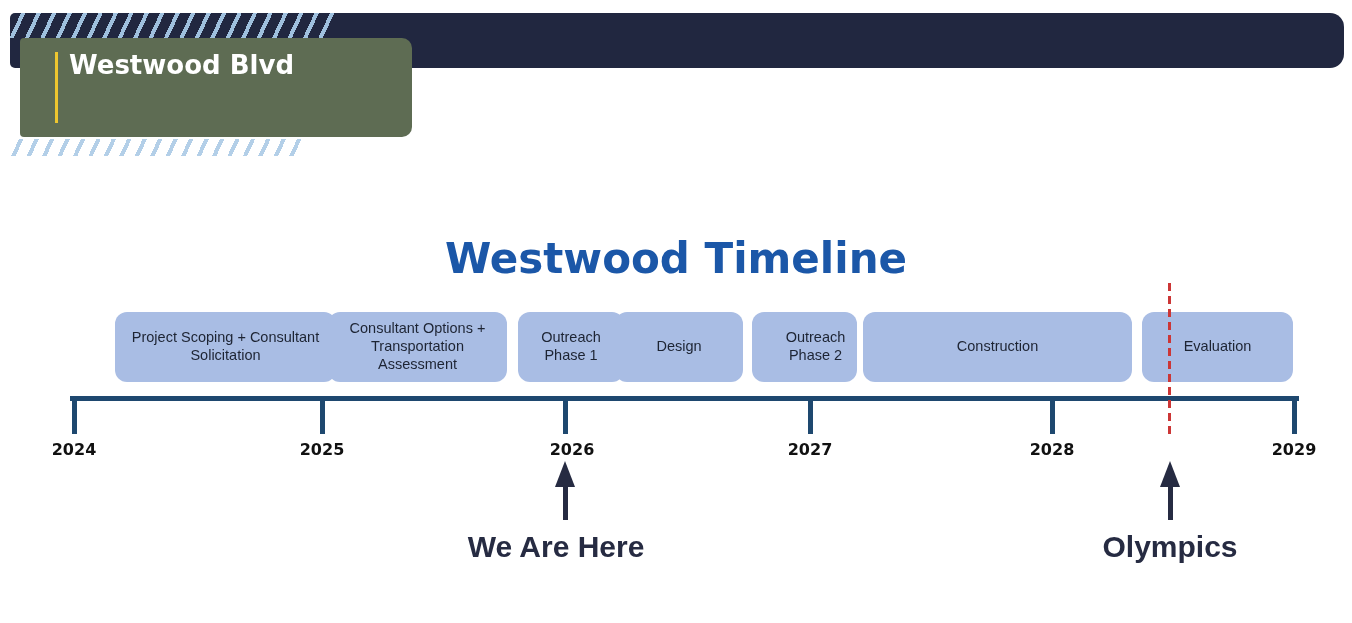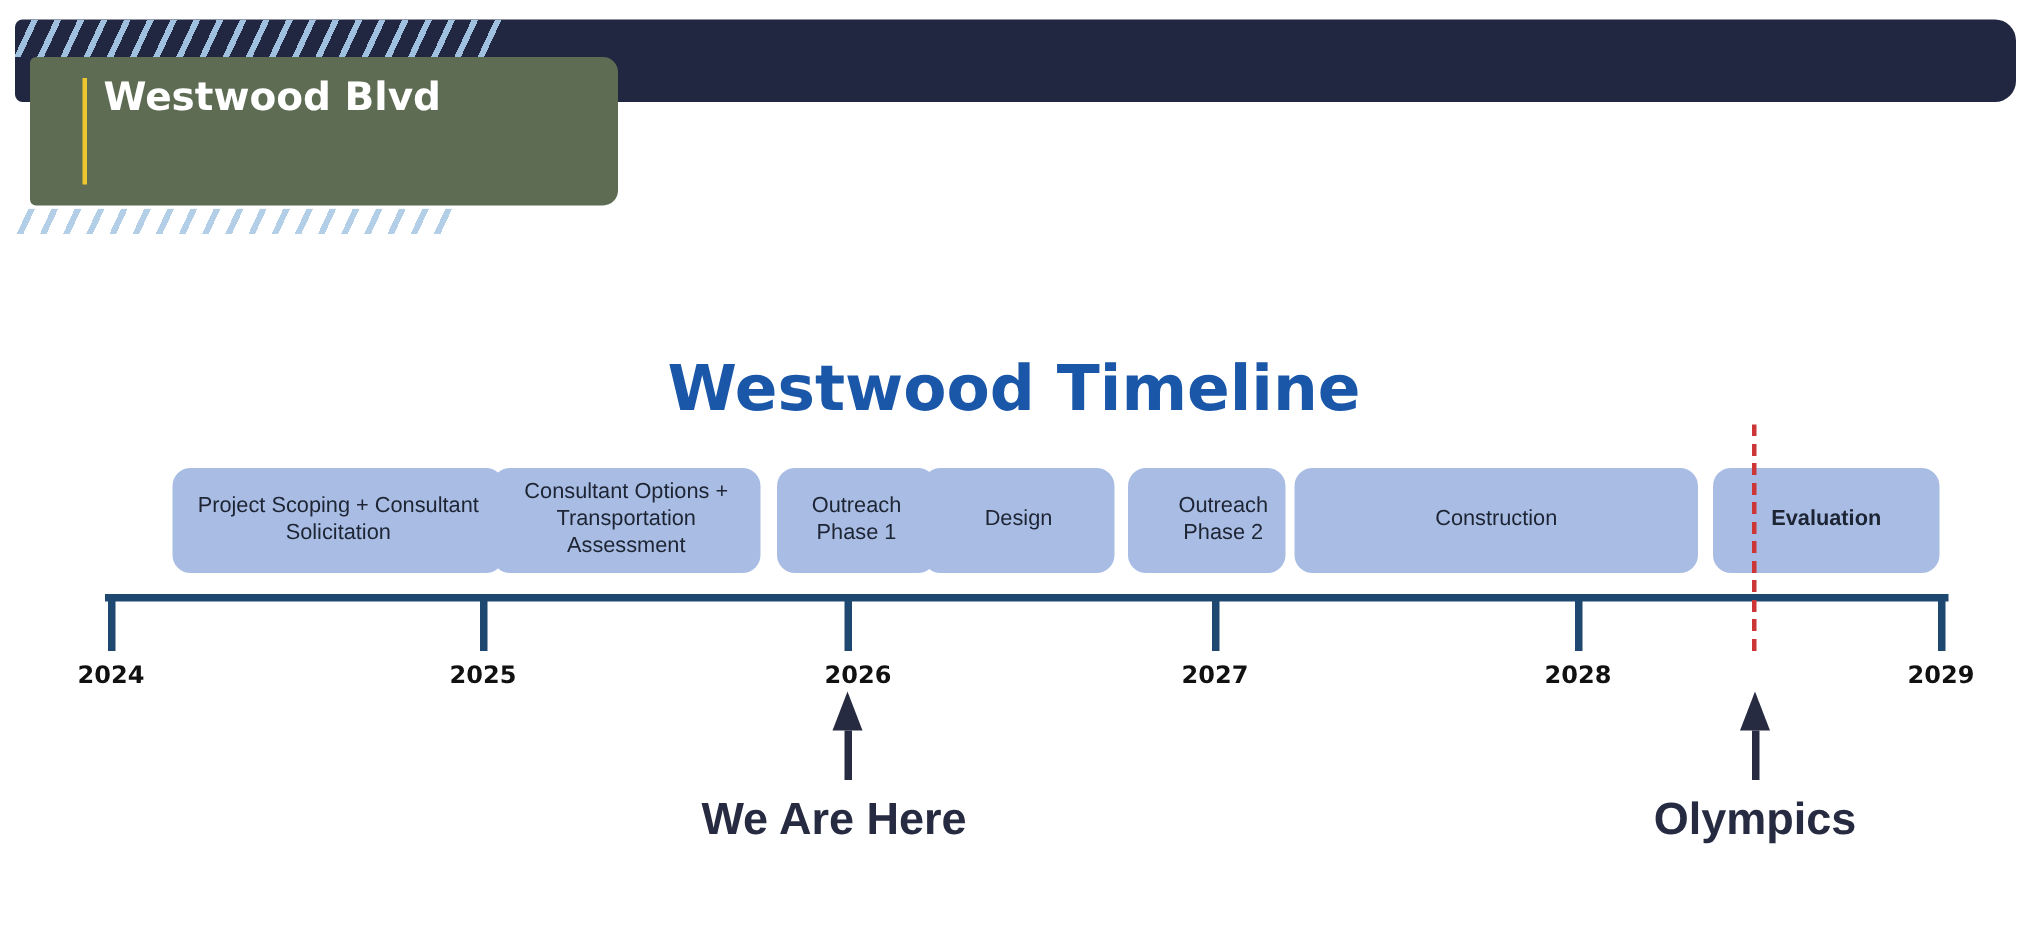--- a/index.html
+++ b/index.html
@@ -69,21 +69,21 @@
   <h1 class="tl-title">Westwood Timeline</h1>
 
   <div id="diagram">
     <div class="axis-line"></div>
   <div class="phase" style="left: 115px; width: 221px;">Project Scoping + Consultant Solicitation</div>
       <div class="phase" style="left: 328px; width: 179px;">Consultant Options + Transportation Assessment</div>
       <div class="phase" style="left: 518px; width: 106px;">Outreach Phase 1</div>
       <div class="phase" style="left: 615px; width: 128px;">Design</div>
       <div class="phase" style="left: 752px; width: 105px; padding-left: 28px;">Outreach Phase 2</div>
       <div class="phase" style="left: 863px; width: 269px;">Construction</div>
-      <div class="phase" style="left: 1142px; width: 151px; font-weight: bold;">Evaluation</div>
+      <div class="phase" style="left: 1142px; width: 151px;">Evaluation</div>
       <div class="tick" style="left: 71.5px;"></div>
       <div class="year" style="left: 74px;">2024</div>
       <div class="tick" style="left: 319.5px;"></div>
       <div class="year" style="left: 322px;">2025</div>
       <div class="tick" style="left: 562.5px;"></div>
       <div class="year" style="left: 541px; margin-left: 31px;">2026</div>
       <div class="tick" style="left: 807.5px;"></div>
       <div class="year" style="left: 810px;">2027</div>
       <div class="tick" style="left: 1049.5px;"></div>
       <div class="year" style="left: 1052px;">2028</div>

